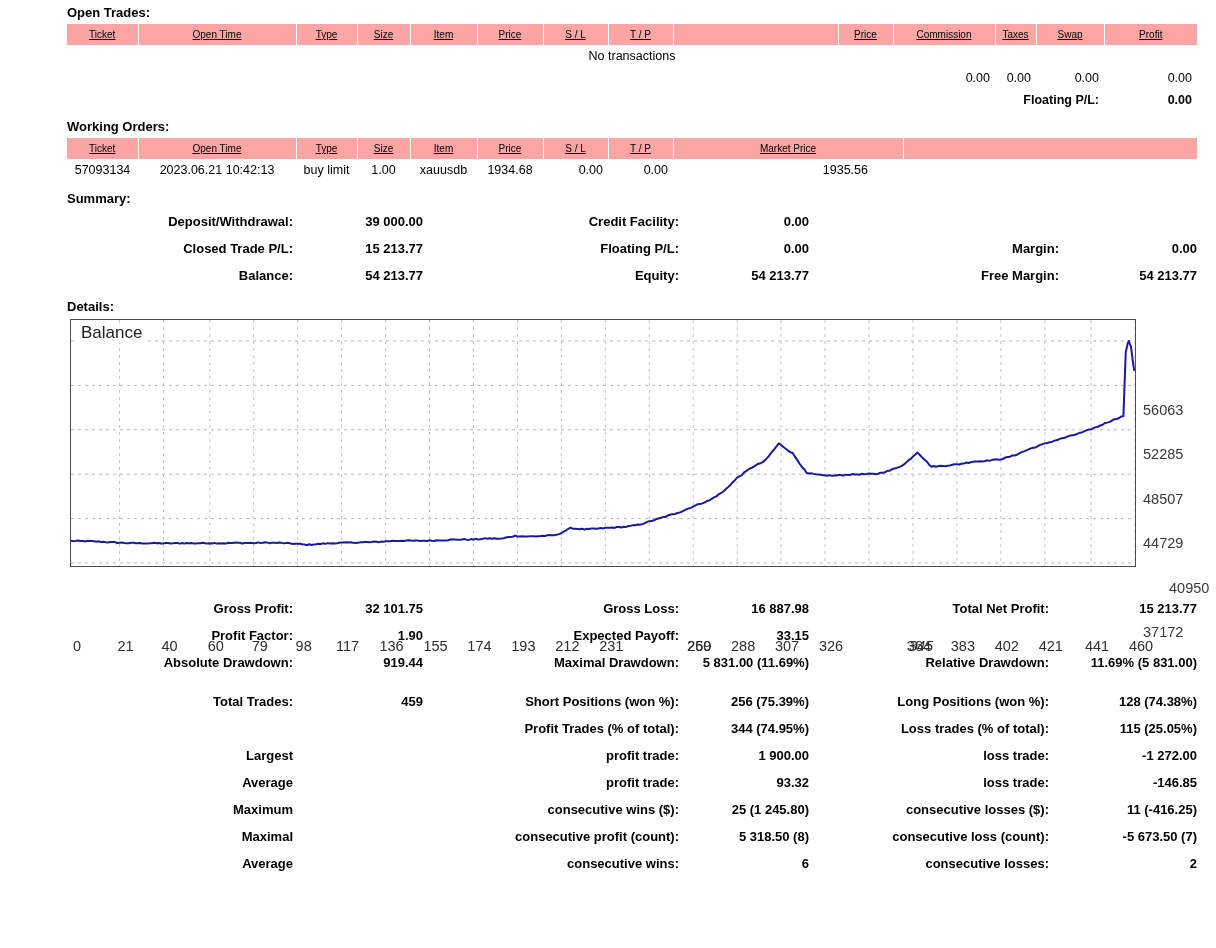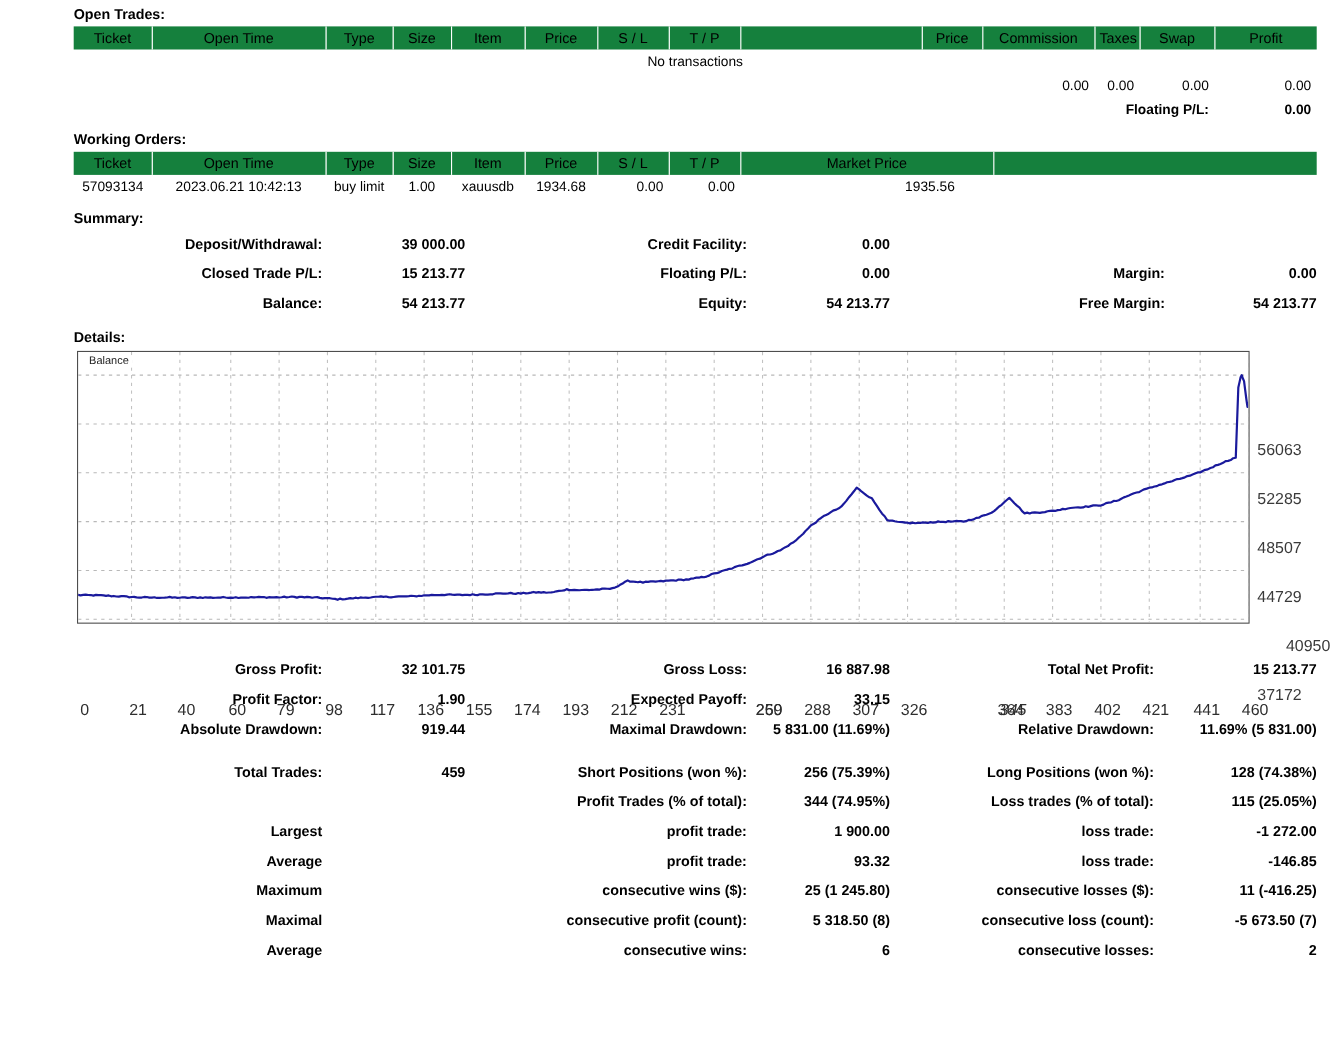--- a/index.html
+++ b/index.html
@@ -21,28 +21,29 @@
   }
 
   table.grid {
     width: 1130px;
     margin-left: 67px;
     border-collapse: collapse;
     font-size: 12.5px;
     table-layout: fixed;
   }
   table.grid thead th {
-    background: #15803d;
+    background: #fca5a5;
     border-right: 1px solid #ffffff;
     font-weight: normal;
     text-align: center;
     padding: 3px 4px;
     height: 21px;
     color: #000;
-    font-size: 13px;
+    font-size: 10px;
+    text-decoration: underline;
   }
   table.grid thead th:last-child { border-right: none; }
   table.grid tbody td {
     padding: 2px 5px;
     height: 22px;
     font-size: 12.5px;
     color: #000;
   }
   .tc { text-align: center; }
   .tr { text-align: right; }
@@ -80,21 +81,21 @@
   .chart-frame {
     position: absolute; inset: 0;
     border: 1px solid #4d4d4d;
     background: #ffffff;
     overflow: hidden;
   }
   .chart-frame svg { display: block; }
   .chart-legend {
     position: absolute;
     left: 8px; top: 4px;
-    font-size: 10px;
+    font-size: 17px;
     color: #222;
     background: #fff;
     padding: 0 3px;
     z-index: 3;
   }
   .ylabels {
     position: absolute;
     left: 1140px;
     top: 388px;
     width: 76px;

